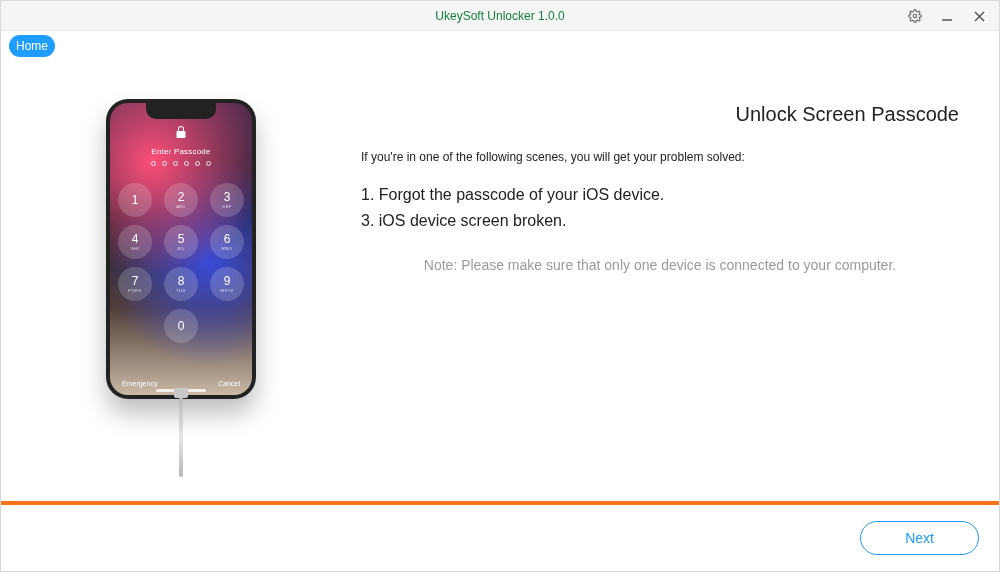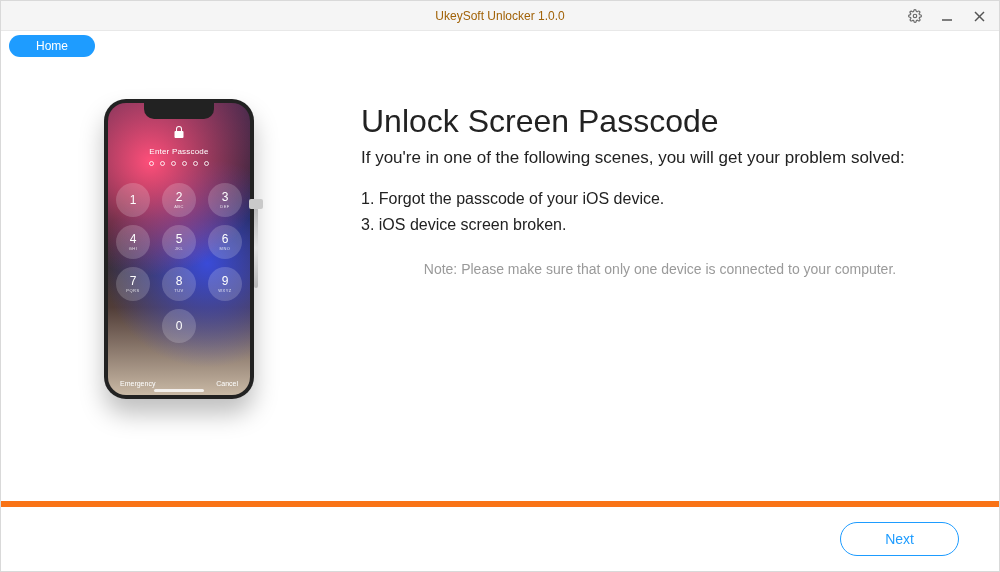--- a/index.html
+++ b/index.html
@@ -1,34 +1,34 @@
 <!DOCTYPE html>
 <html><head>
 <meta charset="utf-8">
 <style>
   * { box-sizing: border-box; margin: 0; padding: 0; }
   html, body { width: 1000px; height: 572px; font-family: "Segoe UI", Arial, sans-serif; background: #fff; color: #222; }
   .window { width: 1000px; height: 572px; border: 1px solid #d9d9d9; display: flex; flex-direction: column; }
   .titlebar { height: 30px; background: #f5f5f5; border-bottom: 1px solid #e8e8e8; display: flex; align-items: center; position: relative; }
-  .titlebar-title { flex: 1; text-align: center; font-size: 12px; color: #a16207; }
+  .titlebar-title { flex: 1; text-align: center; font-size: 12px; color: #15803d; }
   .titlebar-controls { position: absolute; right: 4px; top: 0; height: 30px; display: flex; align-items: center; }
   .tb-btn { width: 32px; height: 30px; display: flex; align-items: center; justify-content: center; color: #555; cursor: pointer; }
   .crumb-row { height: 28px; display: flex; align-items: flex-start; padding-left: 8px; padding-top: 4px;}
-  .home-pill { background: #1e9cff; color: #fff; border-radius: 12px; padding: 4px 27px; font-size: 12px; cursor: pointer; }
+  .home-pill { background: #1e9cff; color: #fff; border-radius: 12px; padding: 4px 7px; font-size: 12px; cursor: pointer; }
   .main { flex: 1; display: flex; padding: 20px 40px 10px 40px; }
   .phone-col { width: 280px; display: flex; align-items: flex-start; justify-content: center; padding-top: 20px;}
   .text-col { flex: 1; padding-top: 24px; padding-left: 40px; }
-  h1 { font-size: 32px; font-weight: 400; margin-bottom: 8px; color: #222;}
-  .subtitle { font-size: 17px; margin-bottom: 18px; color: #222;}
+  h1 { font-size: 20px; font-weight: 400; margin-bottom: 24px; color: #222; text-align: right;}
+  .subtitle { font-size: 12px; margin-bottom: 18px; color: #222;}
   .list-item { font-size: 16px; line-height: 1.6; color: #222;}
   .note { font-size: 14px; color: #9a9a9a; margin-top: 24px; text-align: center; }
-  .footer { height: 70px; border-top: 6px solid #f97316; display: flex; align-items: center; justify-content: flex-end; padding-right: 40px; }
+  .footer { height: 70px; border-top: 4px solid #f97316; display: flex; align-items: center; justify-content: flex-end; padding-right: 20px; }
   .next-btn { border: 1px solid #1e9cff; color: #1e9cff; background: #fff; border-radius: 20px; padding: 8px 44px; font-size: 14px; cursor: pointer; }
   
-  .phone-wrap { display:flex; align-items:center; }
+  .phone-wrap { display:flex; flex-direction:column; align-items:center; }
   .phone { width: 150px; height: 300px; border-radius: 22px; background: #222; padding: 4px; box-shadow: 0 15px 25px rgba(0,0,0,0.25); position: relative; }
   .phone-inner { width: 100%; height: 100%; border-radius: 18px; background:
     radial-gradient(circle at 30% 20%, #ff4f7a 0%, rgba(255,79,122,0) 45%),
     radial-gradient(circle at 70% 55%, #3a4bd8 0%, rgba(58,75,216,0) 55%),
     linear-gradient(180deg, #4b2b4e 0%, #1e1e2e 40%, #513d38 70%, #c9b9a5 100%);
     position: relative; overflow: hidden; color: #fff;
   }
   .notch { position: absolute; top: 0; left: 50%; transform: translateX(-50%); width: 70px; height: 16px; background: #222; border-bottom-left-radius: 10px; border-bottom-right-radius: 10px; }
   .lock-icon { position:absolute; top:22px; left:50%; transform:translateX(-50%); }
   .enter-pass { position:absolute; top:44px; left:0; right:0; text-align:center; font-size:8px; letter-spacing:0.2px;}

